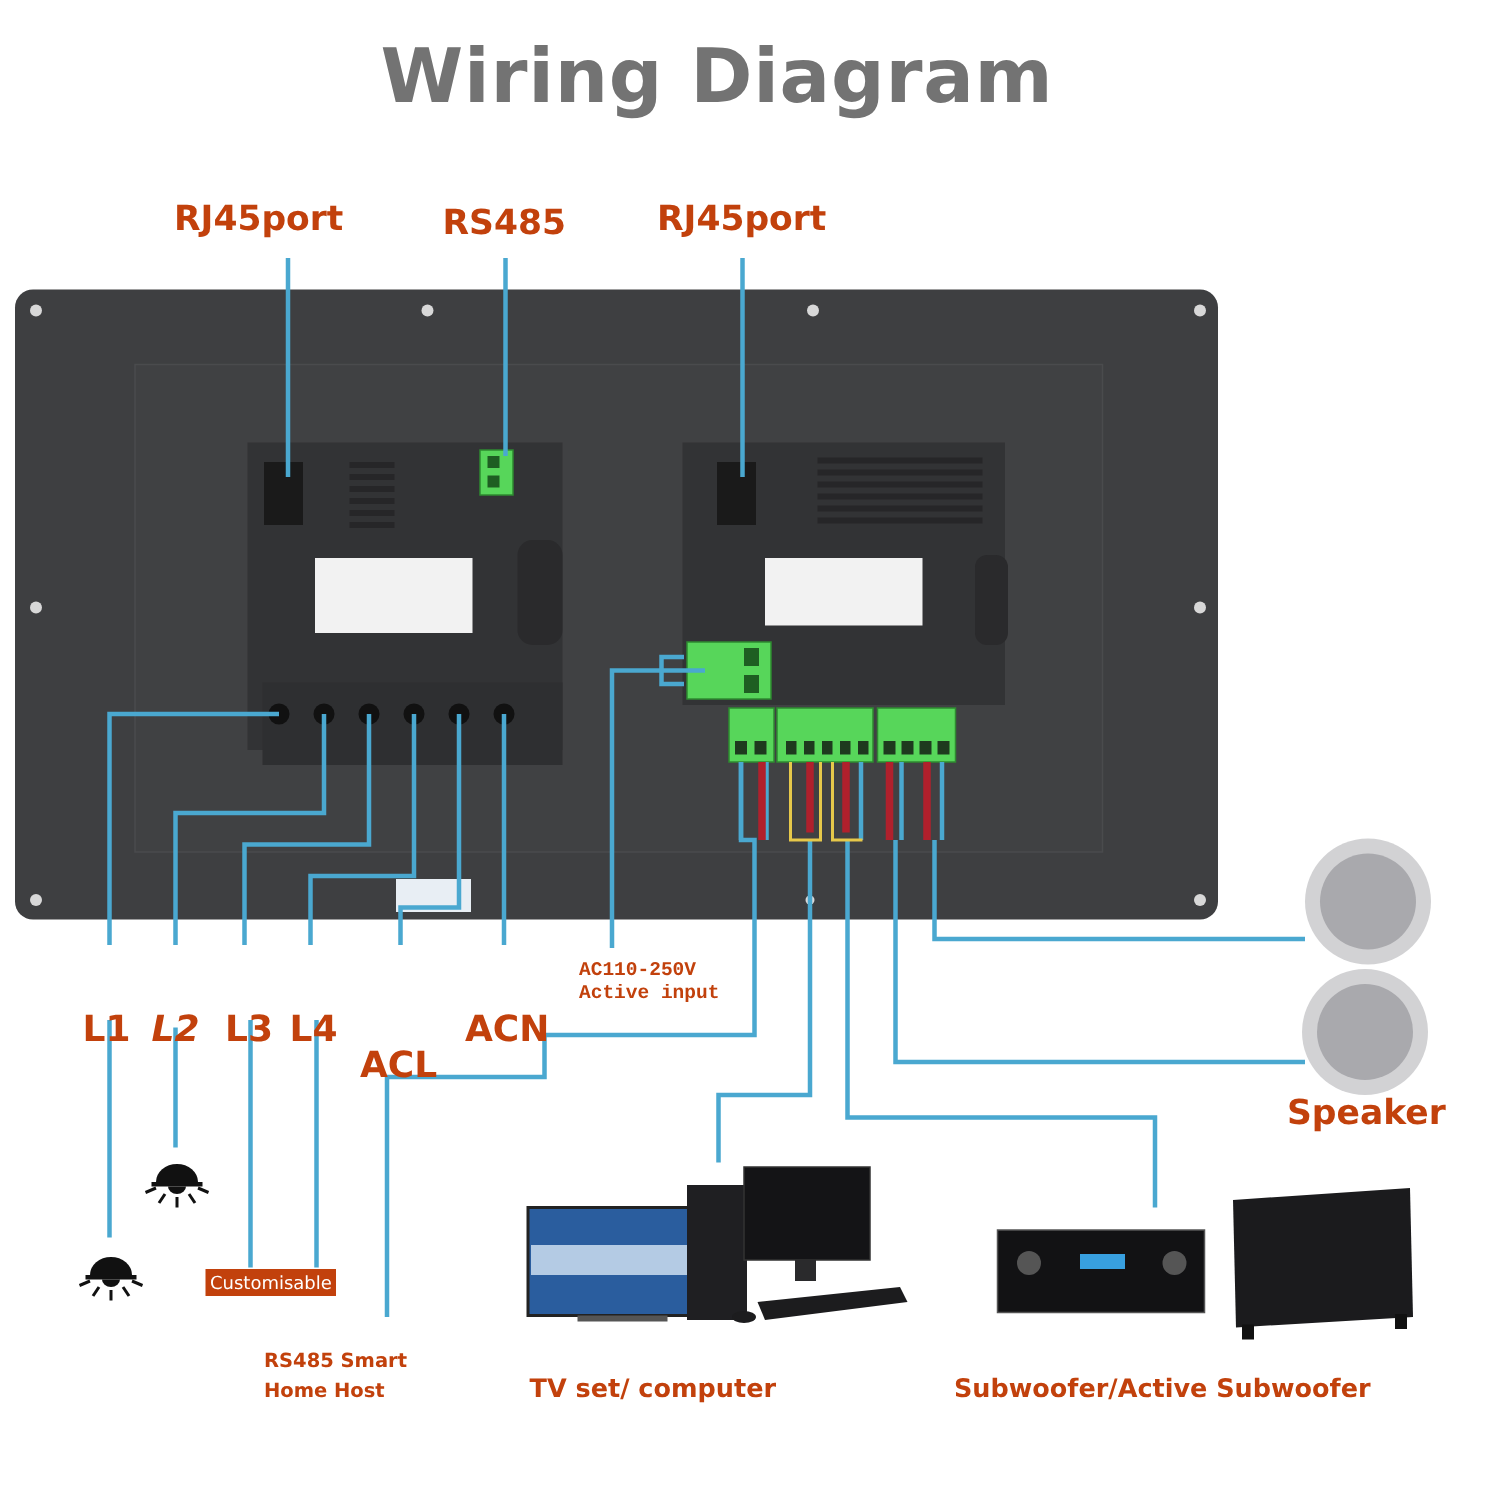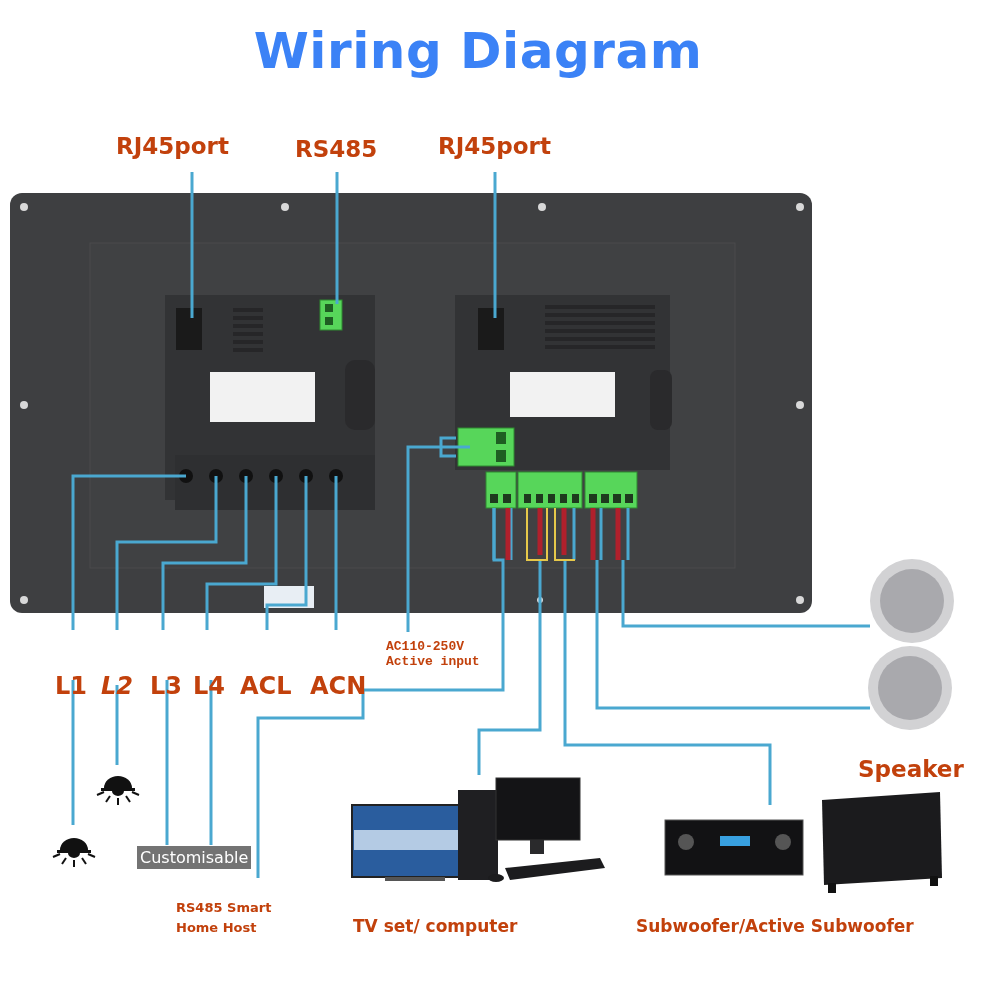--- a/index.html
+++ b/index.html
@@ -1,24 +1,24 @@
 <!DOCTYPE html>
 <html><head>
 <meta charset="utf-8">
 <style>
   html,body{margin:0;padding:0;background:#ffffff;}
   body{width:1000px;height:1000px;position:relative;overflow:hidden;font-family:"DejaVu Sans",sans-serif;}
   .abs{position:absolute;}
-  .title{left:0;top:22px;width:956px;text-align:center;font-size:50px;font-weight:bold;color:#3b82f6;letter-spacing:0.5px;}
+  .title{left:0;top:22px;width:956px;text-align:center;font-size:50px;font-weight:bold;color:#737373;letter-spacing:0.5px;}
   .lbl{font-weight:bold;color:#c2410c;white-space:nowrap;}
   .port-lbl{font-size:23px;}
   .term-lbl{font-size:24px;top:672px;}
   .small-lbl{font-size:13px;line-height:15px;font-family:Liberation Mono, monospace;}
   .dev-lbl{font-size:17px;line-height:22px;}
-  .custom{left:137px;top:846px;background:#737373;color:#fff;font-size:16px;padding:2px 3px;font-family:"DejaVu Sans",sans-serif;}
+  .custom{left:137px;top:846px;background:#c2410c;color:#fff;font-size:12px;padding:2px 3px;font-family:"DejaVu Sans",sans-serif;}
   svg{position:absolute;left:0;top:0;}
 </style>
 </head>
 <body>
 
 <div class="abs title">Wiring Diagram</div>
 
 <div class="abs lbl port-lbl" style="left:116px;top:133px;">RJ45port</div>
 <div class="abs lbl port-lbl" style="left:295px;top:136px;">RS485</div>
 <div class="abs lbl port-lbl" style="left:438px;top:133px;">RJ45port</div>
@@ -198,29 +198,29 @@
     <path d="M822 800 L940 792 L942 878 L824 885 Z" fill="#1b1b1d"></path>
     <rect x="828" y="883" width="8" height="10" fill="#111"></rect>
       <rect x="930" y="876" width="8" height="10" fill="#111"></rect>
   </g>
 </svg>
 
 <div class="abs lbl term-lbl" style="left:55px;">L1</div>
 <div class="abs lbl term-lbl" style="left:101px;font-style:italic;">L2</div>
 <div class="abs lbl term-lbl" style="left:150px;">L3</div>
 <div class="abs lbl term-lbl" style="left:193px;">L4</div>
-<div class="abs lbl term-lbl" style="left:240px;">ACL</div>
+<div class="abs lbl term-lbl" style="left:240px;margin-top:24px;">ACL</div>
 <div class="abs lbl term-lbl" style="left:310px;">ACN</div>
 
 <div class="abs lbl small-lbl" style="left:386px;top:639px;">
   <div>AC110-250V</div>
   <div>Active input</div>
 </div>
 
 <div class="abs custom">Customisable</div>
 
 <div class="abs lbl dev-lbl" style="left:176px;top:898px;font-size:13px;line-height:20px;">
   <div>RS485 Smart</div>
   <div>Home Host</div>
 </div>
 <div class="abs lbl dev-lbl" style="left:353px;top:915px;">TV set/  computer</div>
 <div class="abs lbl dev-lbl" style="left:636px;top:915px;">Subwoofer/Active Subwoofer</div>
-<div class="abs lbl dev-lbl" style="left:858px;top:731px;font-size:23px;margin-top:27px;">Speaker</div>
+<div class="abs lbl dev-lbl" style="left:858px;top:731px;font-size:23px;">Speaker</div>
 
 </body></html>

